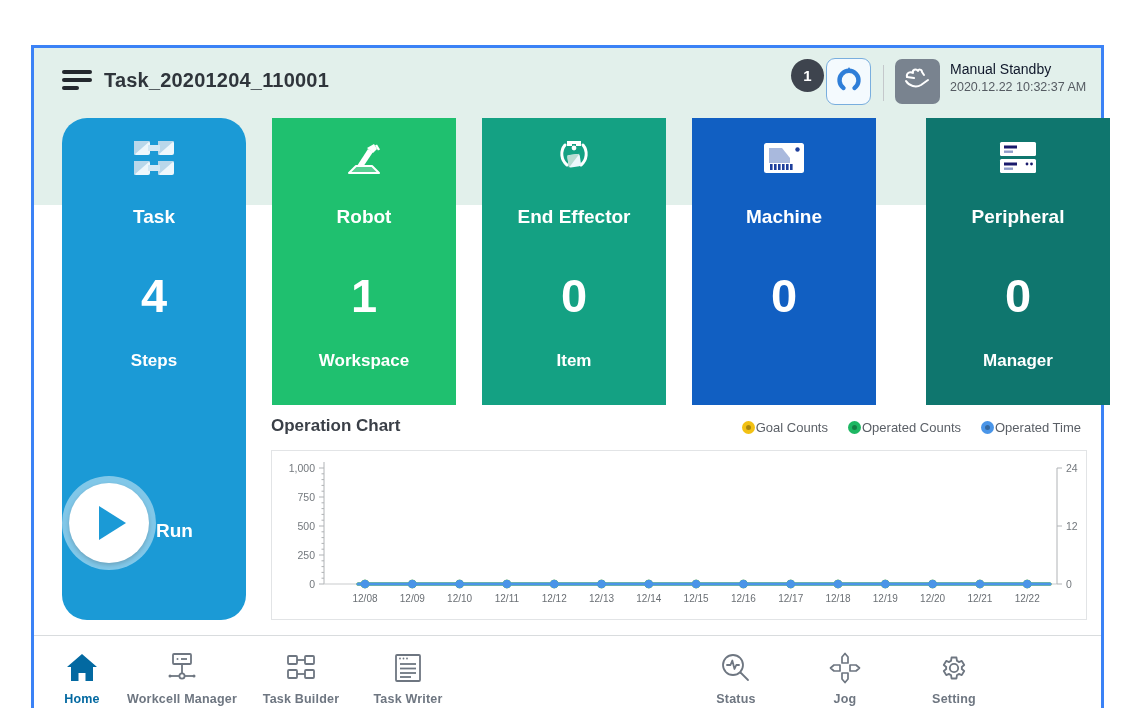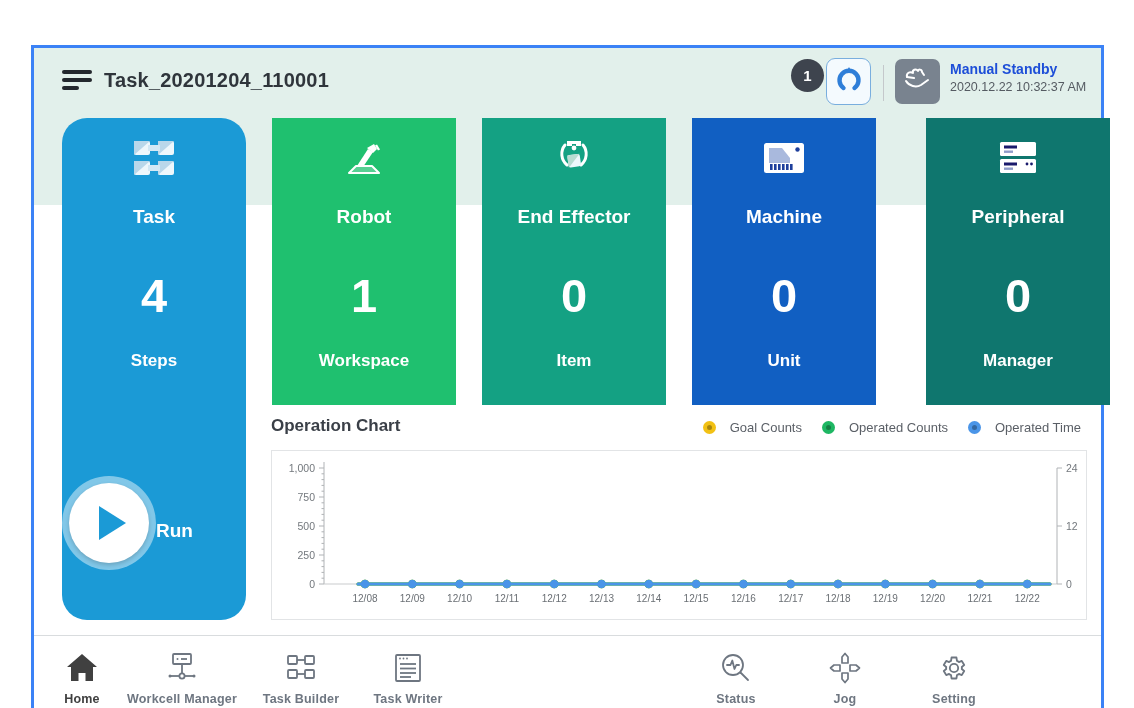--- a/index.html
+++ b/index.html
@@ -17,21 +17,21 @@
   .page-title { position:absolute; left:70px; top:21px; font-size:20px; font-weight:bold; color:#2f353b; letter-spacing:.2px; }
   .hdr-badge { position:absolute; left:757px; top:11px; width:33px; height:33px; border-radius:50%;
                background:#3e444e; color:#fff; font-size:15px; font-weight:bold;
                display:flex; align-items:center; justify-content:center; z-index:2; }
   .mode-btn { position:absolute; left:792px; top:10px; width:45px; height:47px; border-radius:9px;
               border:1.5px solid #79aede; background:#f4fafe; display:flex; align-items:center; justify-content:center; cursor:pointer; }
   .hdr-divider { position:absolute; left:849px; top:17px; width:1px; height:36px; background:#c4c8cb; }
   .hand-tile { position:absolute; left:861px; top:11px; width:45px; height:45px; border-radius:7px;
                background:#79838f; display:flex; align-items:center; justify-content:center; }
   .mode-text { position:absolute; left:916px; top:13px; }
-  .mode-text .mode { font-size:14px; font-weight:bold; color:#1d4ed8; }
+  .mode-text .mode { font-size:14px; font-weight:normal; color:#0f172a; }
   .mode-text .time { font-size:12.5px; color:#555b62; margin-top:3px; }
 
   
   .card { position:absolute; top:70px; width:184px; height:287px; color:#fff; text-align:center; cursor:pointer; }
   .card.tall { height:502px; }
   .card .icon-box { position:absolute; left:0; top:16px; width:100%; height:48px; display:flex; align-items:center; justify-content:center; }
   .card .c-label { position:absolute; left:0; top:88px; width:100%; font-size:19px; font-weight:bold; }
   .card .c-value { position:absolute; left:0; top:150px; width:100%; font-size:47px; font-weight:bold; }
   .card .c-unit  { position:absolute; left:0; top:233px; width:100%; font-size:17px; font-weight:bold; }
   .run-wrap { position:absolute; left:0; top:358px; width:100%; display:flex; flex-direction:row; align-items:center; cursor:pointer; }
@@ -39,21 +39,21 @@
               display:flex; align-items:center; justify-content:center; }
   .run-circle { width:80px; height:80px; border-radius:50%; background:#fff; display:flex; align-items:center; justify-content:center;
                 box-shadow:0 2px 4px rgba(0,0,0,.18); }
   .run-tri { width:0; height:0; border-top:17px solid transparent; border-bottom:17px solid transparent;
              border-left:27px solid #1b9ad6; margin-left:7px; }
   .run-label { margin-top:16px; font-size:19px; font-weight:bold; color:#fff; }
 
   
   .chart-title { position:absolute; left:237px; top:368px; font-size:17px; font-weight:bold; color:#3a3f47; }
   .legend { position:absolute; right:20px; top:372px; display:flex; gap:20px; align-items:center; }
-  .legend-item { display:flex; align-items:center; gap:14px; font-size:13px; color:#5a5f66; }
+  .legend-item { display:flex; align-items:center; gap:1px; font-size:13px; color:#5a5f66; }
   .legend-dot { position:relative; width:13px; height:13px; border-radius:50%; }
   .legend-dot::after { content:""; position:absolute; left:4px; top:4px; width:5px; height:5px; border-radius:50%;
                        background:rgba(0,0,0,.30); }
   .chart-box { position:absolute; left:237px; top:402px; width:816px; height:170px; border:1px solid #e2e4e6; background:#fff; }
 
   
   .bottom-nav { position:absolute; left:0; top:587px; width:100%; height:84px; border-top:1px solid #d9dcde; background:#fff; }
   .nav-item { position:absolute; top:12px; width:132px; text-align:center; color:#6e7681; cursor:pointer; }
   .nav-item .n-icon { height:40px; display:flex; align-items:center; justify-content:center; }
   .nav-item .n-label { margin-top:4px; font-size:12.5px; font-weight:bold; letter-spacing:.2px; }
@@ -176,21 +176,20 @@
             <rect x="15" y="23" width="2.6" height="6"></rect>
               <rect x="19" y="23" width="2.6" height="6"></rect>
             <rect x="23" y="23" width="2.6" height="6"></rect>
               <rect x="27" y="23" width="2.6" height="6"></rect>
           </g>
           <circle cx="34.5" cy="8.5" r="2.2" fill="#1e3f9c"></circle>
         </svg>
       </div>
       <div class="c-label">Machine</div>
       <div class="c-value">0</div>
-      <div class="c-unit">Unit</div>
     </div>
 
     <div class="card" style="left: 892px; background-color: #0f766e;">
       <div class="icon-box">
         <svg width="42" height="36" viewBox="0 0 42 36">
           <rect x="3" y="2" width="36" height="14" rx="1.5" fill="#fff"></rect>
           <rect x="7" y="5.5" width="13" height="3" fill="#1a1a6c"></rect>
           <rect x="7" y="10.5" width="9" height="2.4" fill="#8f9cc9"></rect>
           <rect x="3" y="19" width="36" height="14" rx="1.5" fill="#fff"></rect>
           <rect x="7" y="22.5" width="13" height="3" fill="#1a1a6c"></rect>
@@ -332,21 +331,21 @@
           <circle cx="518.7" cy="133" r="4.3" fill="#4a95e8"></circle>
           <circle cx="566" cy="133" r="4.3" fill="#4a95e8"></circle>
           <circle cx="613.3" cy="133" r="4.3" fill="#4a95e8"></circle>
           <circle cx="660.5999999999999" cy="133" r="4.3" fill="#4a95e8"></circle>
           <circle cx="707.9" cy="133" r="4.3" fill="#4a95e8"></circle>
           <circle cx="755.1999999999999" cy="133" r="4.3" fill="#4a95e8"></circle>
         </svg>
     </div>
 
     <nav class="bottom-nav">
-      <div class="nav-item" style="left: -18px; color: #404040;">
+      <div class="nav-item" style="left: -18px; color: #0369a1;">
         <div class="n-icon">
           <svg width="34" height="30" viewBox="0 0 34 30">
               <path d="M17 1 L32 14 h-4 v14 h-7.5 v-8 h-7 v8 H6 V14 H2 Z" fill="currentColor"></path>
             </svg>
         </div>
         <div class="n-label">Home</div>
       </div>
       <div class="nav-item" style="left:82px">
         <div class="n-icon">
           <svg width="34" height="32" viewBox="0 0 34 32" fill="none" stroke="currentColor" stroke-width="1.8">

